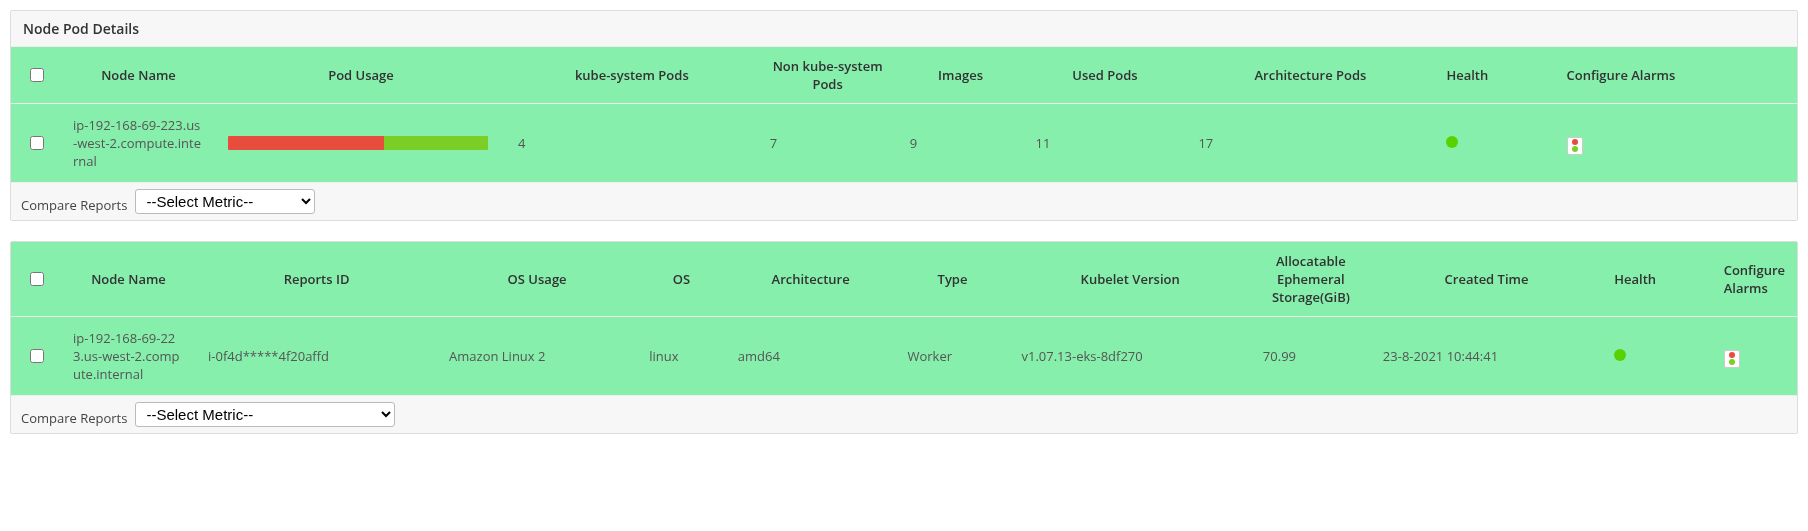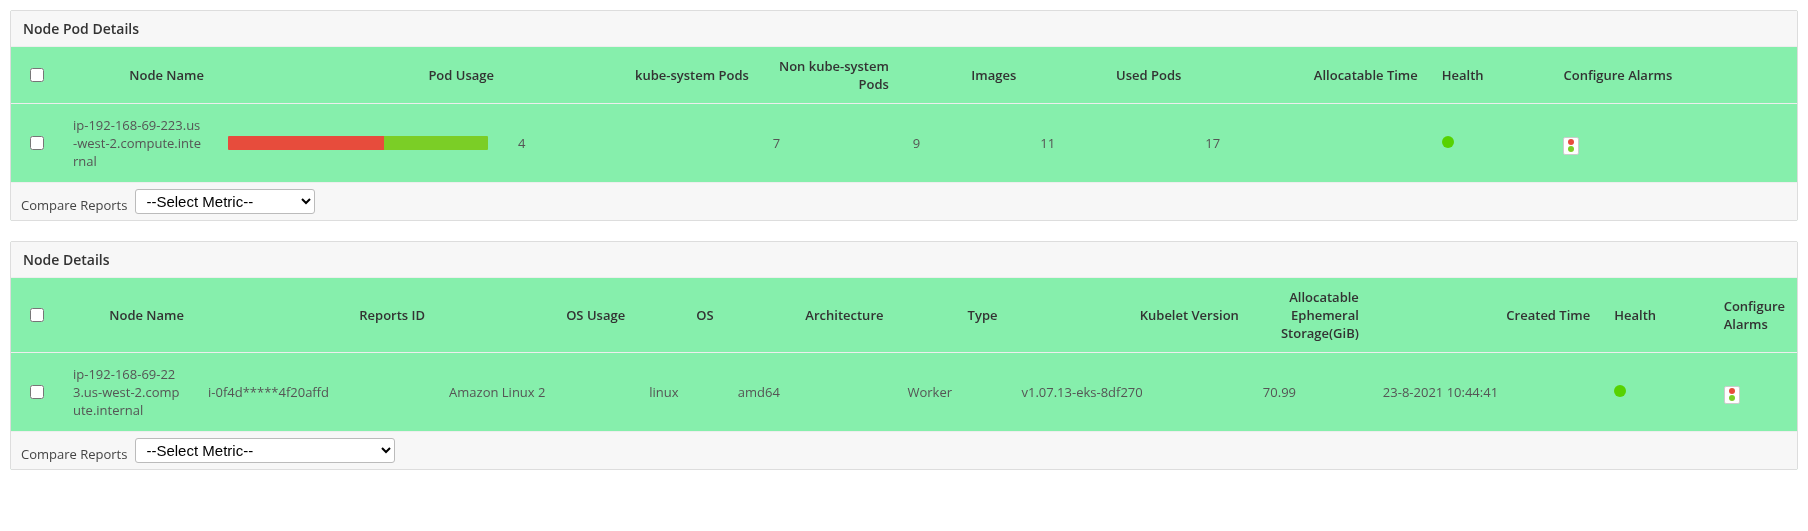--- a/index.html
+++ b/index.html
@@ -23,21 +23,21 @@
     padding: 8px 12px;
     font-weight: 600;
     color: #333;
     font-size: 14px;
   }
   table {
     width: 100%;
     border-collapse: collapse;
   }
   thead th {
-    text-align: right;
+    text-align: center;
     font-weight: 600;
     color: #333;
     padding: 10px 12px;
     border-bottom: 1px solid #eee;
     font-size: 13px;
     vertical-align: middle;
   }
   tbody td {
     padding: 12px 12px;
     vertical-align: middle;
@@ -108,21 +108,21 @@
       <tr>
         <th class="checkbox-cell">
           <input type="checkbox" style="">
         </th>
         <th>Node Name</th>
         <th style="width:290px">Pod Usage</th>
         <th>kube-system Pods</th>
         <th style="width:140px">Non kube-system Pods</th>
         <th>Images</th>
         <th>Used Pods</th>
-        <th>Allocatable Time</th>
+        <th>Architecture Pods</th>
         <th class="center">Health</th>
         <th class="center">Configure Alarms</th>
       </tr>
     </thead>
     <tbody>
       <tr>
         <td class="checkbox-cell">
           <input type="checkbox" style="">
         </td>
         <td class="nodename">ip-192-168-69-223.us-west-2.compute.internal</td>
@@ -151,21 +151,20 @@
   </table>
   <div class="panel-footer">
     <span>Compare Reports</span>
     <select class="sel-narrow">
       <option>--Select Metric--</option>
     </select>
   </div>
 </div>
 
 <div class="panel">
-  <div class="panel-header">Node Details</div>
   <table>
     <thead>
       <tr>
         <th class="checkbox-cell">
           <input type="checkbox" style="">
         </th>
         <th>Node Name</th>
         <th>Reports ID</th>
         <th>OS Usage</th>
         <th>OS</th>

